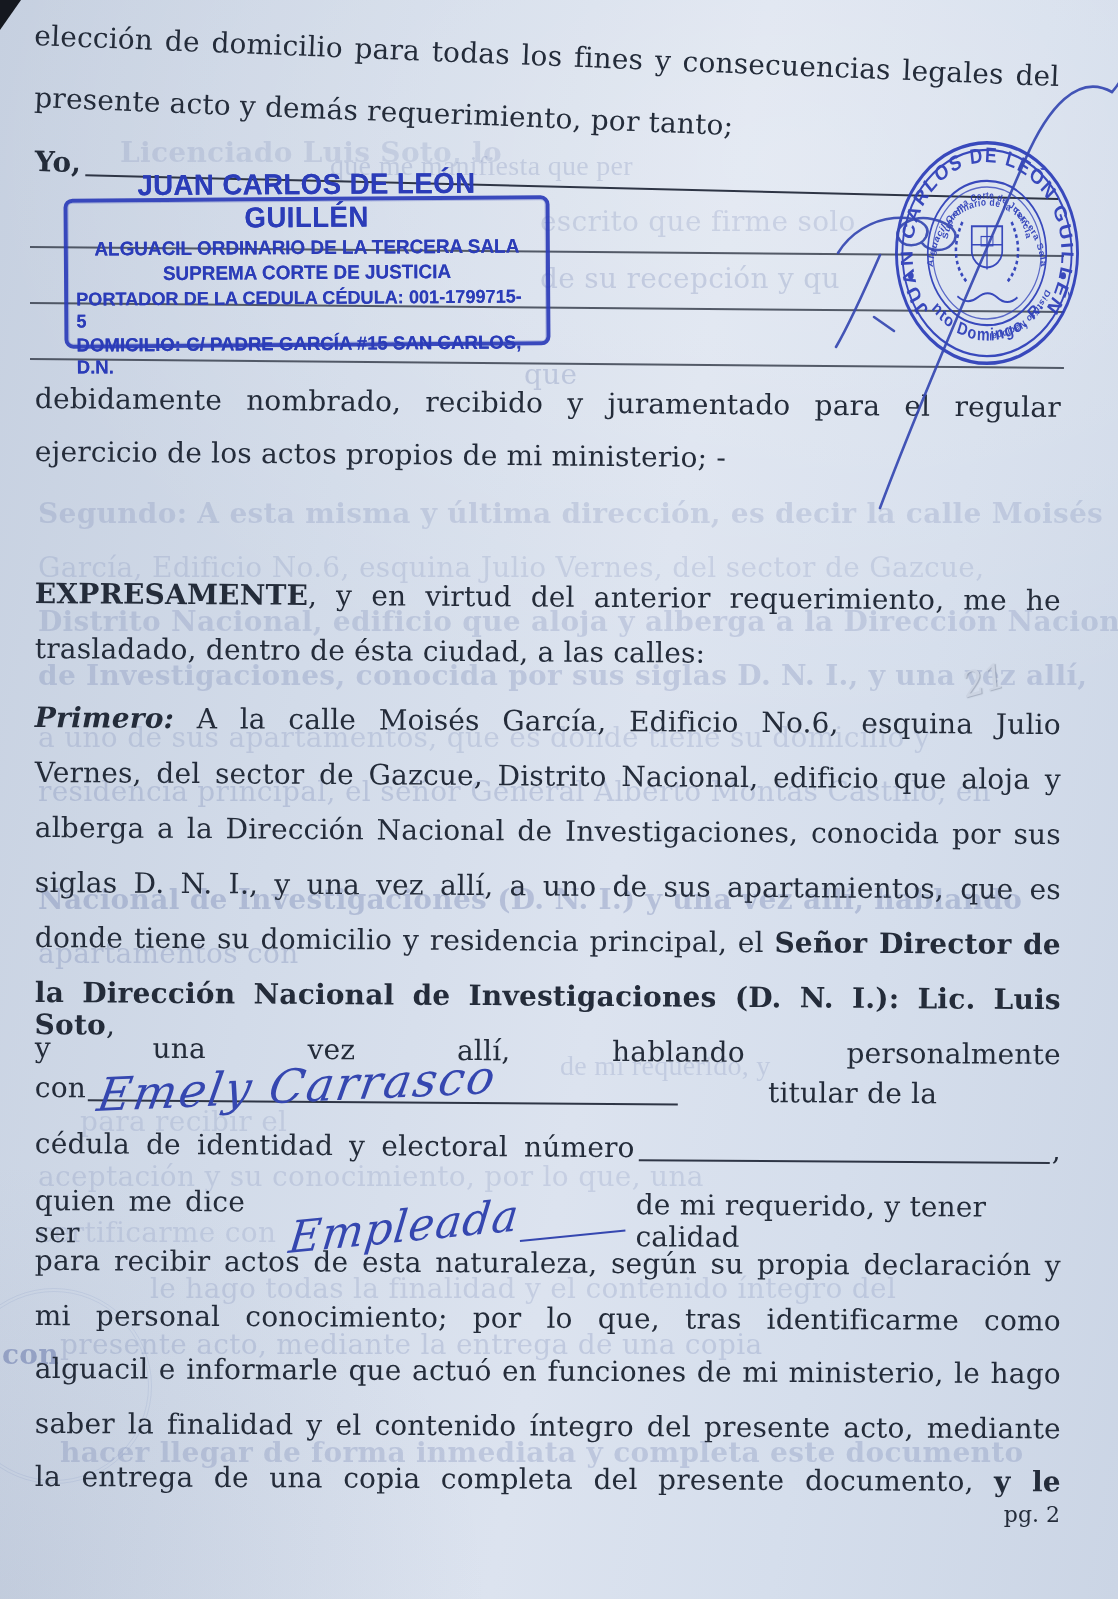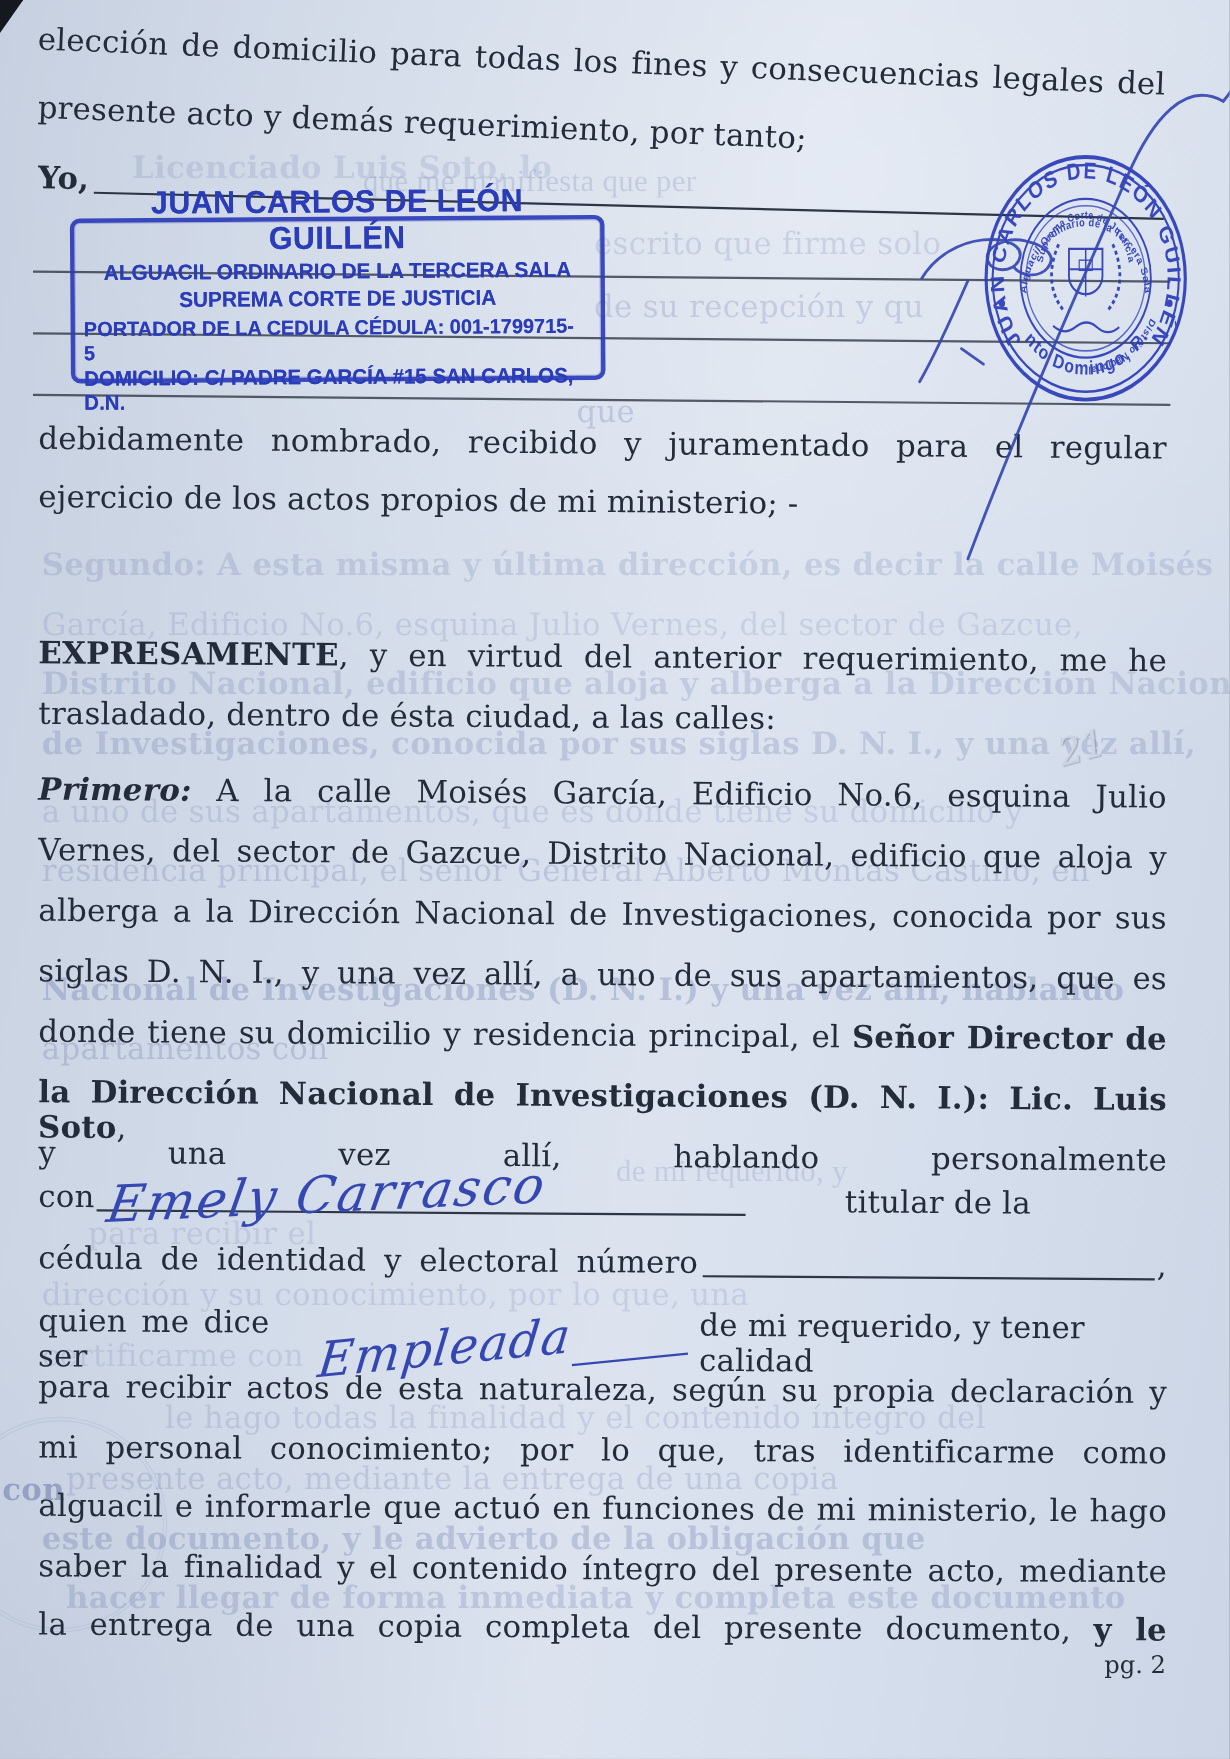--- a/index.html
+++ b/index.html
@@ -199,20 +199,19 @@
     <div class="ghost b" style="left: 38px; top: 497px; opacity: 0.17;">Segundo: A esta misma y última dirección, es decir la calle Moisés</div>
     <div class="ghost" style="left: 38px; top: 551px; opacity: 0.15;">García, Edificio No.6, esquina Julio Vernes, del sector de Gazcue,</div>
     <div class="ghost b" style="left: 38px; top: 605px; opacity: 0.18;">Distrito Nacional, edificio que aloja y alberga a la Dirección Nacional</div>
     <div class="ghost b" style="left: 38px; top: 659px; opacity: 0.2;">de Investigaciones, conocida por sus siglas D. N. I., y una vez allí,</div>
     <div class="ghost" style="left: 38px; top: 721px; opacity: 0.16;">a uno de sus apartamentos, que es donde tiene su domicilio y</div>
     <div class="ghost" style="left: 38px; top: 775px; opacity: 0.2;">residencia principal, el señor General Alberto Montas Castillo, en</div>
     <div class="ghost b" style="left: 38px; top: 883px; opacity: 0.26;">Nacional de Investigaciones (D. N. I.) y una vez allí, hablando</div>
     <div class="ghost" style="left: 38px; top: 937px; opacity: 0.22;">apartamentos con</div>
     <div class="ghost" style="left: 560px; top: 1050px; opacity: 0.16; font-family: Liberation Serif, serif;">de mi requerido, y</div>
     <div class="ghost" style="left: 80px; top: 1105px; opacity: 0.14;">para recibir el</div>
-    <div class="ghost" style="left: 38px; top: 1160px; opacity: 0.15;">dirección y su conocimiento, por lo que, una</div>
+    <div class="ghost" style="left: 38px; top: 1160px; opacity: 0.15;">aceptación y su conocimiento, por lo que, una</div>
     <div class="ghost" style="left: 38px; top: 1216px; opacity: 0.14;">certificarme con</div>
     <div class="ghost" style="left: 150px; top: 1272px; opacity: 0.16;">le hago todas la finalidad y el contenido íntegro del</div>
     <div class="ghost" style="left: 60px; top: 1328px; opacity: 0.18;">presente acto, mediante la entrega de una copia</div>
     <div class="ghost b" style="left: 2px; top: 1338px; opacity: 0.42;">con</div>
-    <div class="ghost b" style="left: 38px; top: 1382px; opacity: 0.24;">este documento, y le advierto de la obligación que</div>
     <div class="ghost b" style="left: 60px; top: 1436px; opacity: 0.2;">hacer llegar de forma inmediata y completa este documento</div>
   </div>
 
 </body></html>

